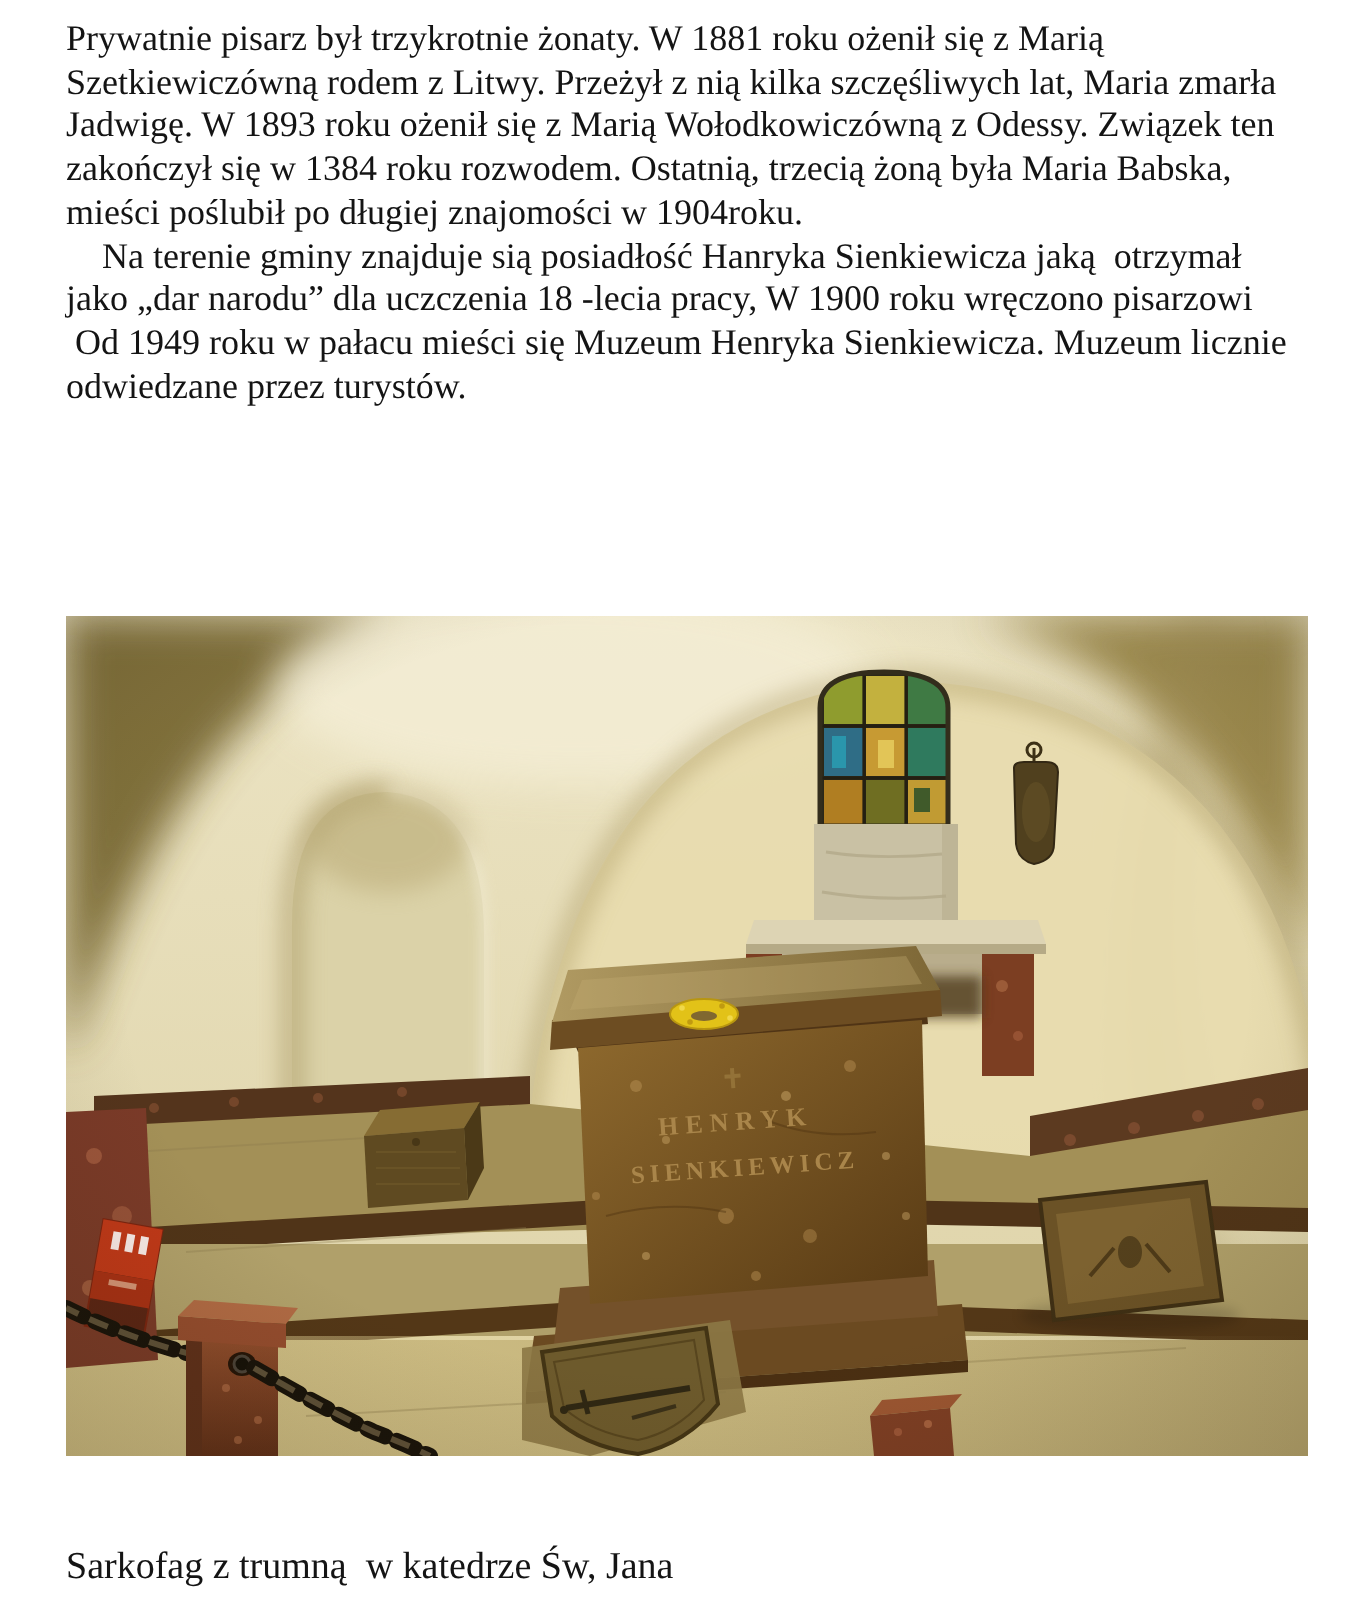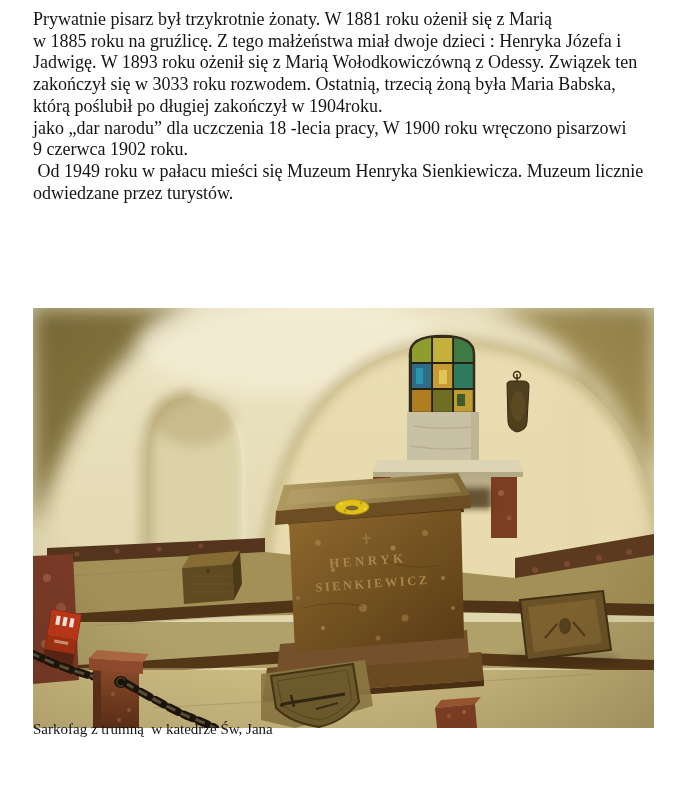--- a/index.html
+++ b/index.html
@@ -5,36 +5,36 @@
   html,body { margin:0; padding:0; background:#888; }
   .page {
     position:relative; width:685px; height:800px; background:#ffffff;
     font-family:"Liberation Serif", serif; color:#141414; overflow:hidden;
     margin:0 auto;
   }
   .textblock { position:absolute; left:33px; top:9px; }
   .line { white-space:pre; font-size:18px; line-height:21.7px; }
   .photo-wrap { position:absolute; left:33px; top:308px; width:621px; height:420px; }
   .photo-wrap svg { display:block; }
-  .caption { position:absolute; left:33px; top:721px; font-size:15px; white-space:pre; }
+  .caption { position:absolute; left:33px; top:773px; font-size:19px; white-space:pre; }
   .insc { font-family:"Liberation Serif", serif; font-weight:bold; fill:#a9854a; }
 </style>
 </head>
 <body>
 
 <div class="page">
 
   <div class="textblock">
     <div class="line">Prywatnie pisarz był trzykrotnie żonaty. W 1881 roku ożenił się z Marią</div>
-    <div class="line">w 1885 roku na gruźlicę. Z tego małżeństwa miał dwoje dzieci : Henryka Józefa i</div>
+    <div class="line">Szetkiewiczówną rodem z Litwy. Przeżył z nią kilka szczęśliwych lat, Maria zmarła</div>
     <div class="line">Jadwigę. W 1893 roku ożenił się z Marią Wołodkowiczówną z Odessy. Związek ten</div>
-    <div class="line">zakończył się w 3033 roku rozwodem. Ostatnią, trzecią żoną była Maria Babska,</div>
-    <div class="line">którą poślubił po długiej zakończył w 1904roku.</div>
+    <div class="line">zakończył się w 1384 roku rozwodem. Ostatnią, trzecią żoną była Maria Babska,</div>
+    <div class="line">mieści poślubił po długiej znajomości w 1904roku.</div>
+    <div class="line">    Na terenie gminy znajduje sią posiadłość Hanryka Sienkiewicza jaką  otrzymał</div>
     <div class="line">jako „dar narodu” dla uczczenia 18 -lecia pracy, W 1900 roku wręczono pisarzowi</div>
-    <div class="line">9 czerwca 1902 roku.</div>
     <div class="line"> Od 1949 roku w pałacu mieści się Muzeum Henryka Sienkiewicza. Muzeum licznie</div>
     <div class="line">odwiedzane przez turystów.</div>
   </div>
 
   <div class="photo-wrap">
     <svg width="621" height="420" viewBox="0 0 621 420" xmlns="http://www.w3.org/2000/svg">
       <defs>
         <linearGradient id="wallG" x1="0" y1="0" x2="0" y2="1">
           <stop offset="0" stop-color="#ece4c4"></stop>
             <stop offset="1" stop-color="#ddd2a6"></stop>

